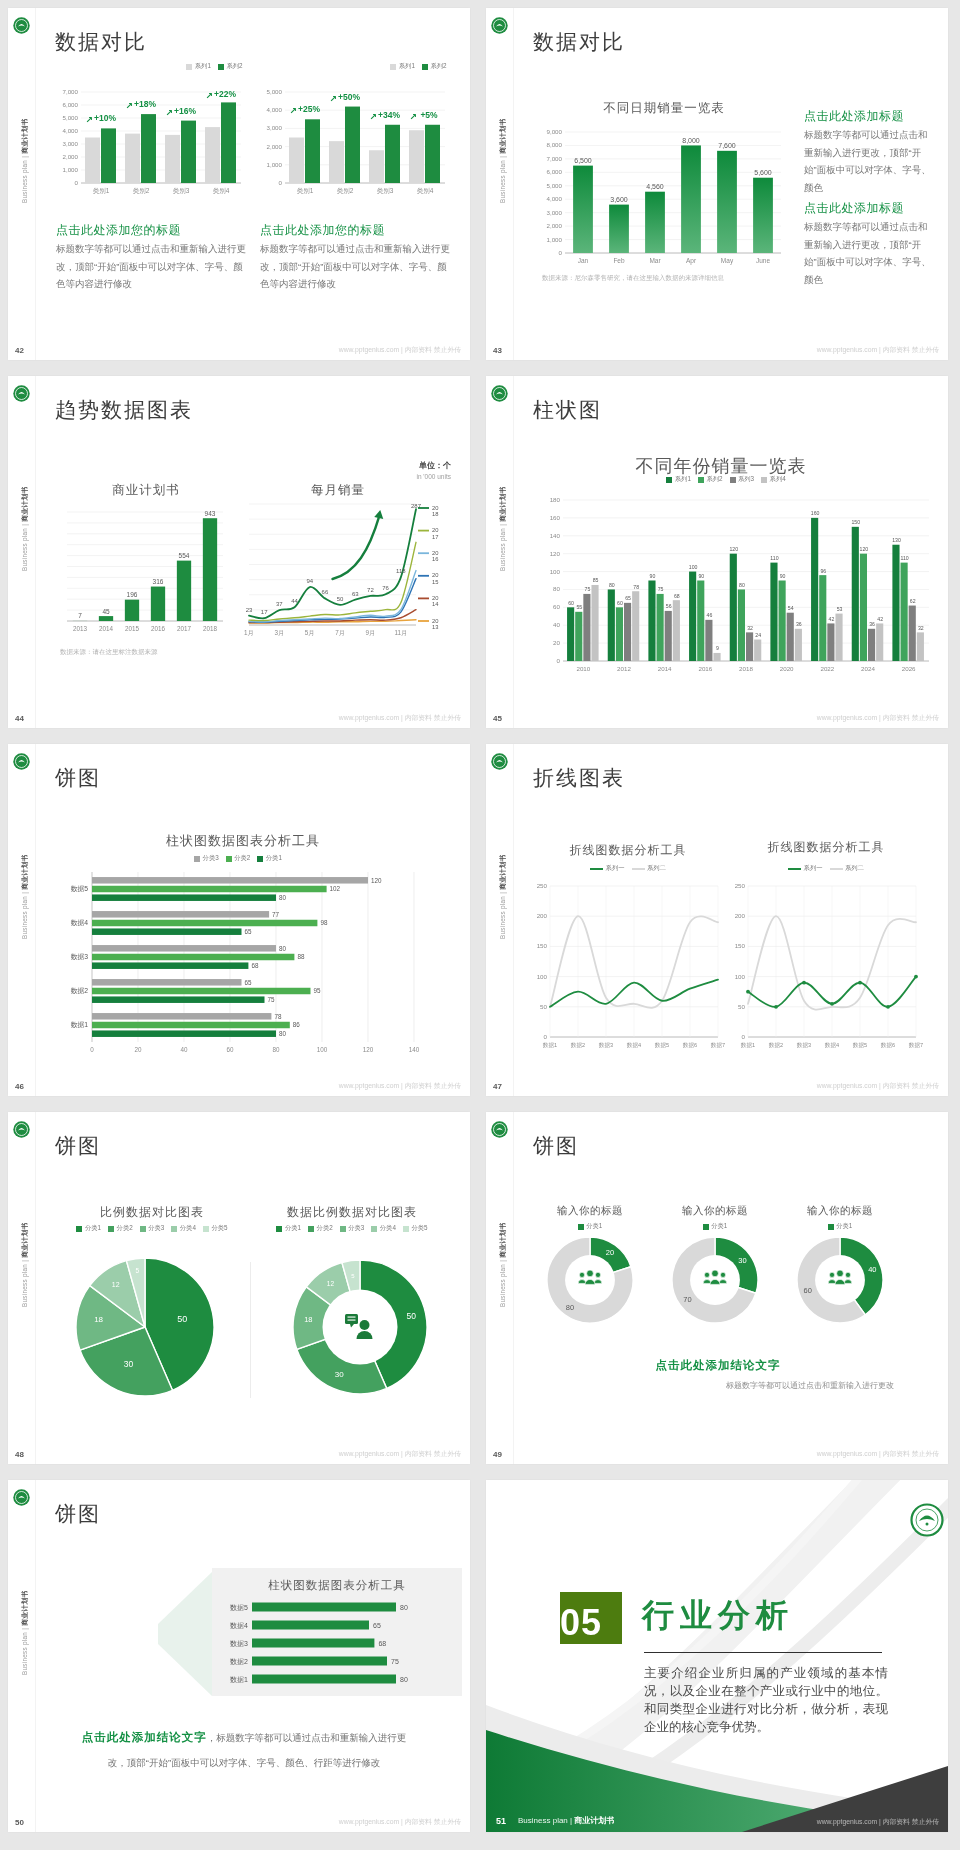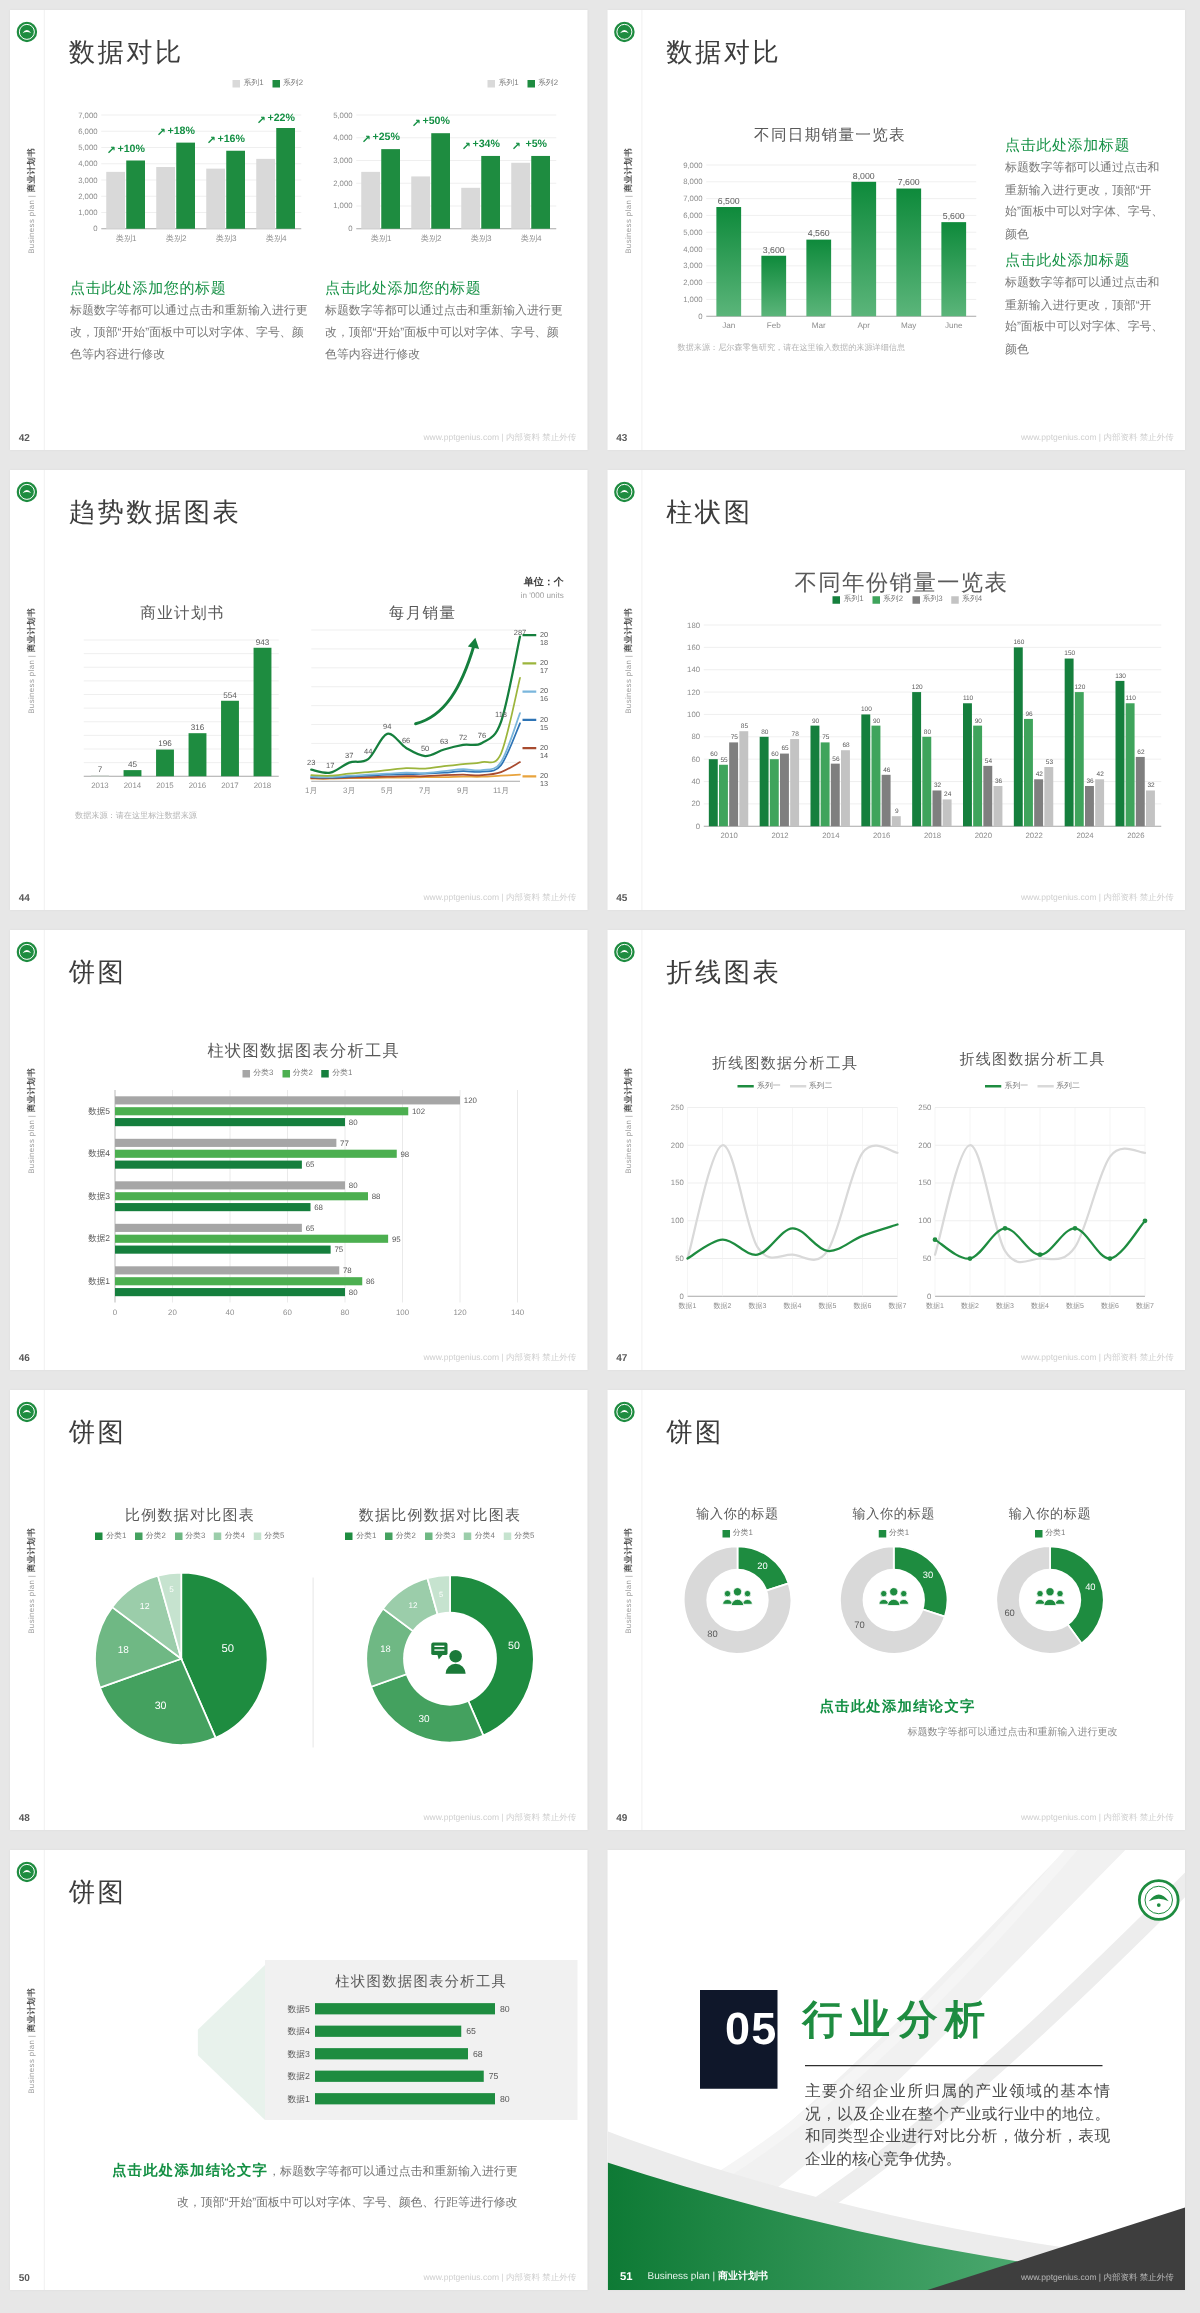--- a/index.html
+++ b/index.html
@@ -26,23 +26,23 @@
 .note{position:absolute;font-size:6.5px;color:#b3b3b3}
 .unit1{position:absolute;font-size:8px;font-weight:bold;color:#3f3f3f;text-align:right}
 .unit2{position:absolute;font-size:6.5px;color:#a0a0a0;text-align:right}
 .vdiv{position:absolute;width:1px;background:#ececec}
 .gtitle{position:absolute;font-size:10.5px;color:#595959;text-align:center;letter-spacing:.5px}
 .concl{position:absolute;text-align:center;font-weight:bold;color:#149044;font-size:11.5px;letter-spacing:1px}
 .concl-note{position:absolute;text-align:right;color:#8c8c8c;font-size:8px}
 .funnel{position:absolute;background:#e0eee5;opacity:.75;clip-path:polygon(0 42%,100% 0,100% 100%,0 58%)}
 .panel{position:absolute;background:#f1f1f1}
 .ptitle{position:absolute;font-size:11.5px;color:#595959;text-align:center;letter-spacing:1px}
-.s50p{position:absolute;text-align:right;line-height:2.4;color:#737373;font-size:9.5px}
+.s50p{position:absolute;text-align:center;line-height:2.4;color:#737373;font-size:9.5px}
 .s50p .g{font-size:11.5px;font-weight:bold;color:#149044;letter-spacing:1px}
-.cov-num{position:absolute;left:74px;top:112px;width:62px;height:79px;background:#0f172a;color:#fff;font-size:36px;font-weight:bold;text-align:right;line-height:62px;letter-spacing:1px}
+.cov-num{position:absolute;left:74px;top:112px;width:62px;height:52px;background:#4d7c0f;color:#fff;font-size:36px;font-weight:bold;text-align:left;line-height:62px;letter-spacing:1px}
 .cov-title{position:absolute;left:156px;top:114px;font-size:32px;font-weight:bold;color:#1e8c40;letter-spacing:6px}
 .cov-line{position:absolute;left:158px;top:172px;width:238px;border-top:1.5px solid #2f2f2f}
 .cov-para{position:absolute;left:158px;top:184px;width:244px;font-size:12.5px;line-height:1.45;color:#4a4a4a;text-align:justify}
 .cov-pg{position:absolute;left:10px;bottom:6px;font-size:9px;font-weight:bold;color:#fff}
 .cov-brand{position:absolute;left:32px;bottom:6px;font-size:8px;color:#eaf5ee}
 .cov-brand b{color:#fff}
 .cov-url{position:absolute;right:9px;bottom:5px;font-size:6.8px;color:rgba(255,255,255,.6)}
 .bgsvg{position:absolute;left:0;top:0}
 .emblem{position:absolute;left:423px;top:22px;width:36px;height:36px}
 </style>

